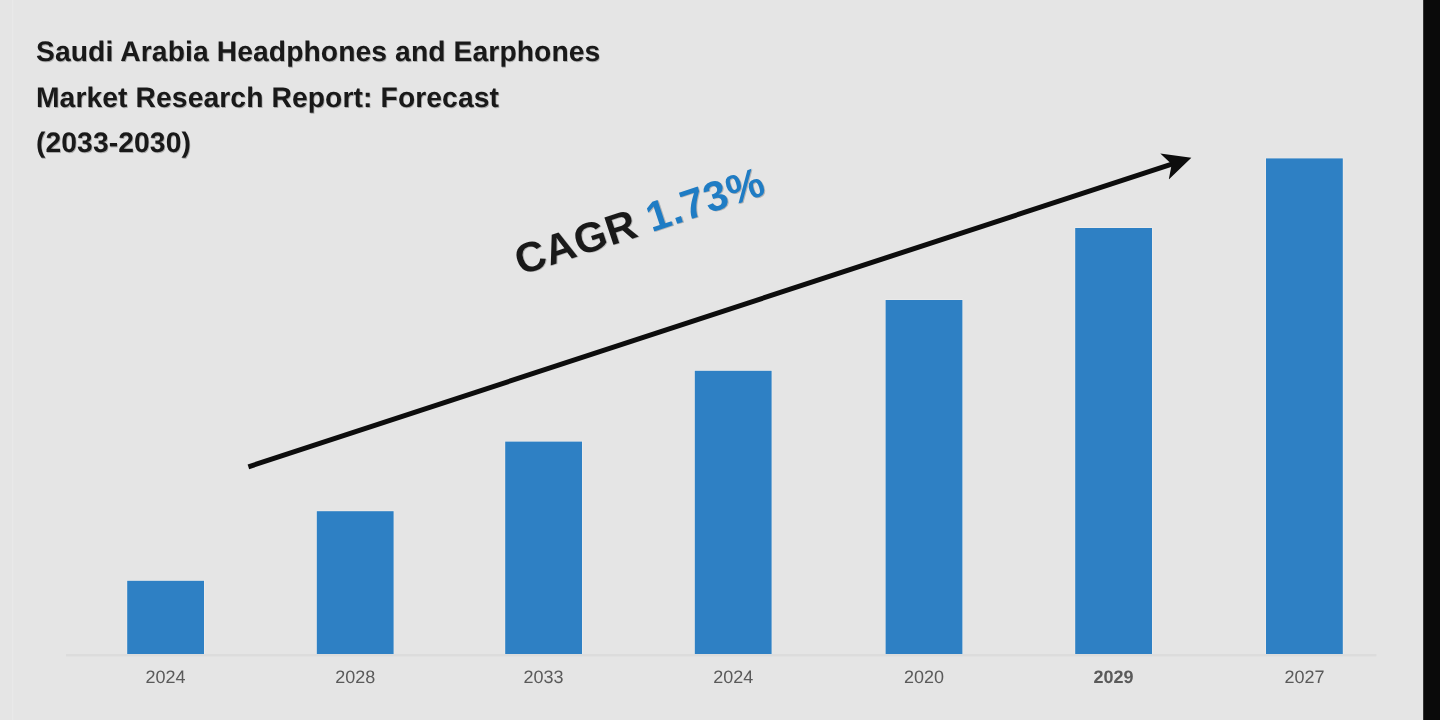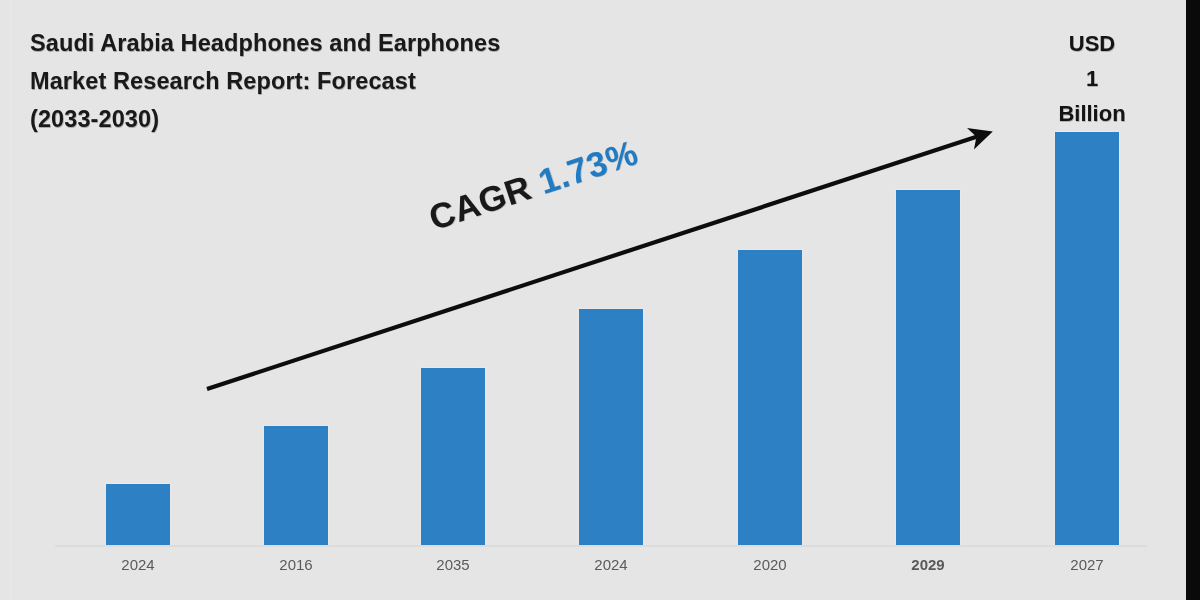--- a/index.html
+++ b/index.html
@@ -128,41 +128,36 @@
 <div id="canvas" style="background: #e5e5e5;">
 
   <div id="left-rule"></div>
 
   <div id="chart-title">
     <span class="tline">Saudi Arabia Headphones and Earphones</span>
     <span class="tline">Market Research Report: Forecast</span>
     <span class="tline">(2033-2030)</span>
   </div>
 
-  <div id="value-callout">
-    <span class="vline">USD</span>
-    <span class="vline">1</span>
-    <span class="vline">Billion</span>
-  </div>
 
   <div id="plot">
 
     <div class="bar" style="left: 106px; top: 484px; width: 64px; height: 61px; background: rgb(46, 128, 196);"></div>
     <div class="bar" style="left: 264px; top: 426px; width: 64px; height: 119px; background: rgb(46, 128, 196);"></div>
     <div class="bar" style="left: 421px; top: 368px; width: 64px; height: 177px; background: rgb(46, 128, 196);"></div>
     <div class="bar" style="left: 579px; top: 309px; width: 64px; height: 236px; background: rgb(46, 128, 196);"></div>
     <div class="bar" style="left: 738px; top: 250px; width: 64px; height: 295px; background: rgb(46, 128, 196);"></div>
     <div class="bar" style="left: 896px; top: 190px; width: 64px; height: 355px; background: rgb(46, 128, 196);"></div>
     <div class="bar" style="left: 1055px; top: 132px; width: 64px; height: 413px; background: rgb(46, 128, 196);"></div>
 
     <div id="axis-line" style="top: 545px; background: rgb(220, 220, 220);"></div>
 
     <div class="tick-label" style="left: 83px; color: rgb(90, 90, 90);">2024</div>
-    <div class="tick-label" style="left: 241px; color: rgb(90, 90, 90);">2016</div>
-    <div class="tick-label" style="left: 398px; color: rgb(90, 90, 90);">2035</div>
+    <div class="tick-label" style="left: 241px; color: rgb(90, 90, 90);">2028</div>
+    <div class="tick-label" style="left: 398px; color: rgb(90, 90, 90);">2033</div>
     <div class="tick-label" style="left: 556px; color: rgb(90, 90, 90);">2024</div>
     <div class="tick-label" style="left: 715px; color: rgb(90, 90, 90);">2020</div>
     <div class="tick-label" style="left: 873px; color: rgb(90, 90, 90); font-weight: bold;">2029</div>
     <div class="tick-label" style="left: 1032px; color: rgb(90, 90, 90);">2027</div>
   </div>
 
   <svg id="trend-arrow-svg" viewBox="0 0 1200 600">
     <defs>
       <marker id="arrowhead" markerWidth="6" markerHeight="6" refX="4.4" refY="3" orient="auto" markerUnits="strokeWidth">
         <path d="M0,0.3 L5.6,3 L0,5.7 L1.5,3 Z" fill="#0d0d0d"></path>

